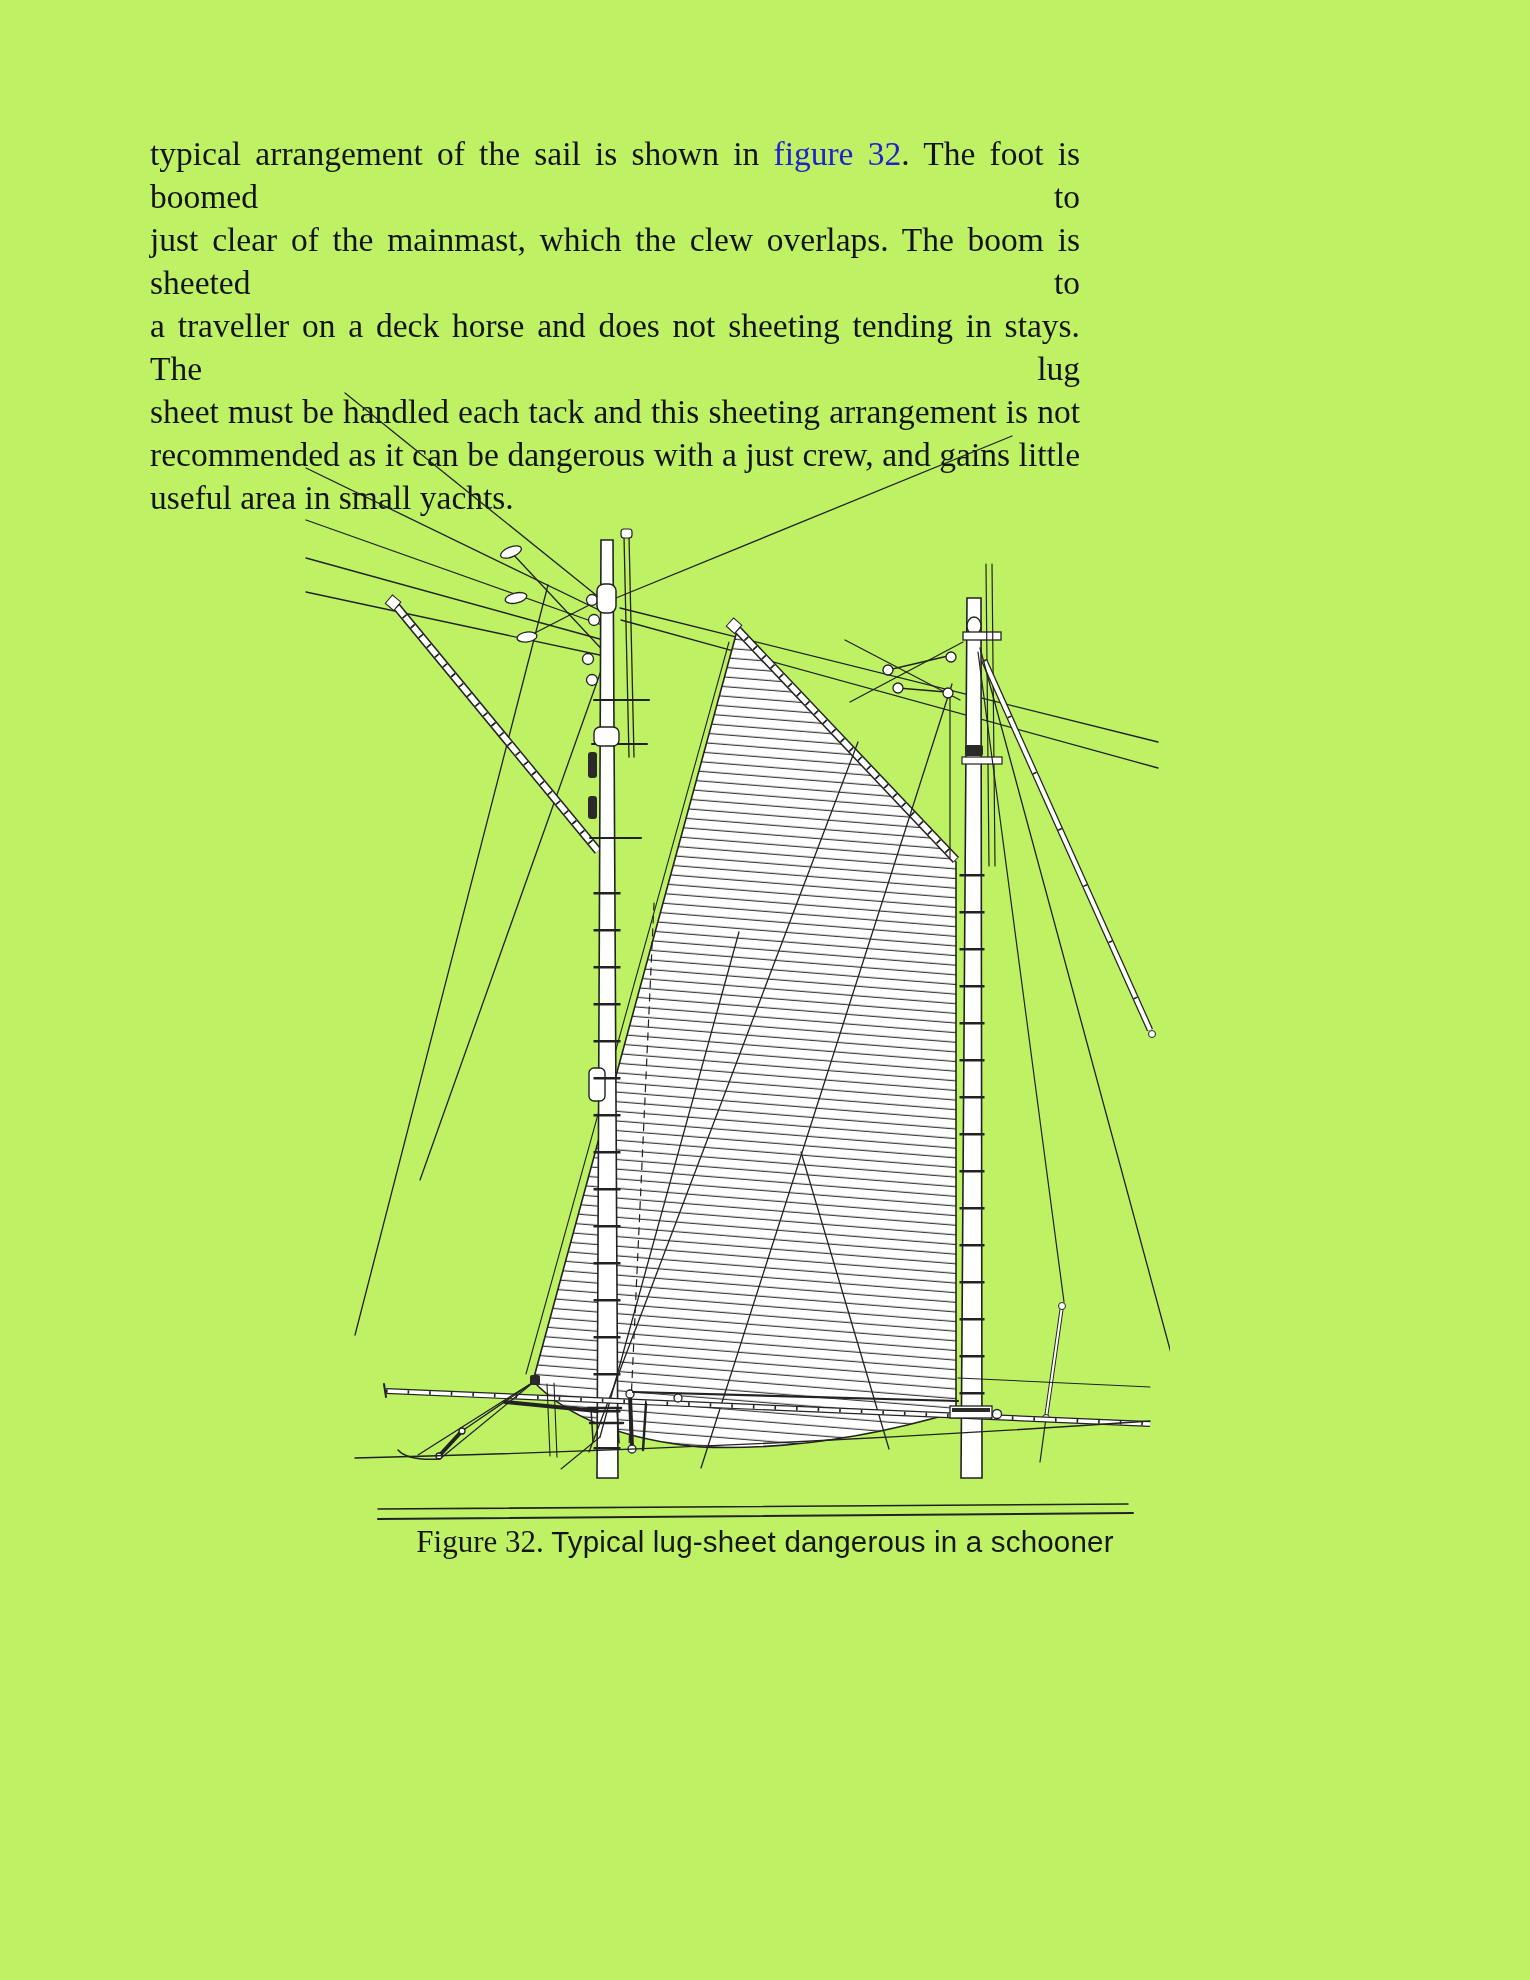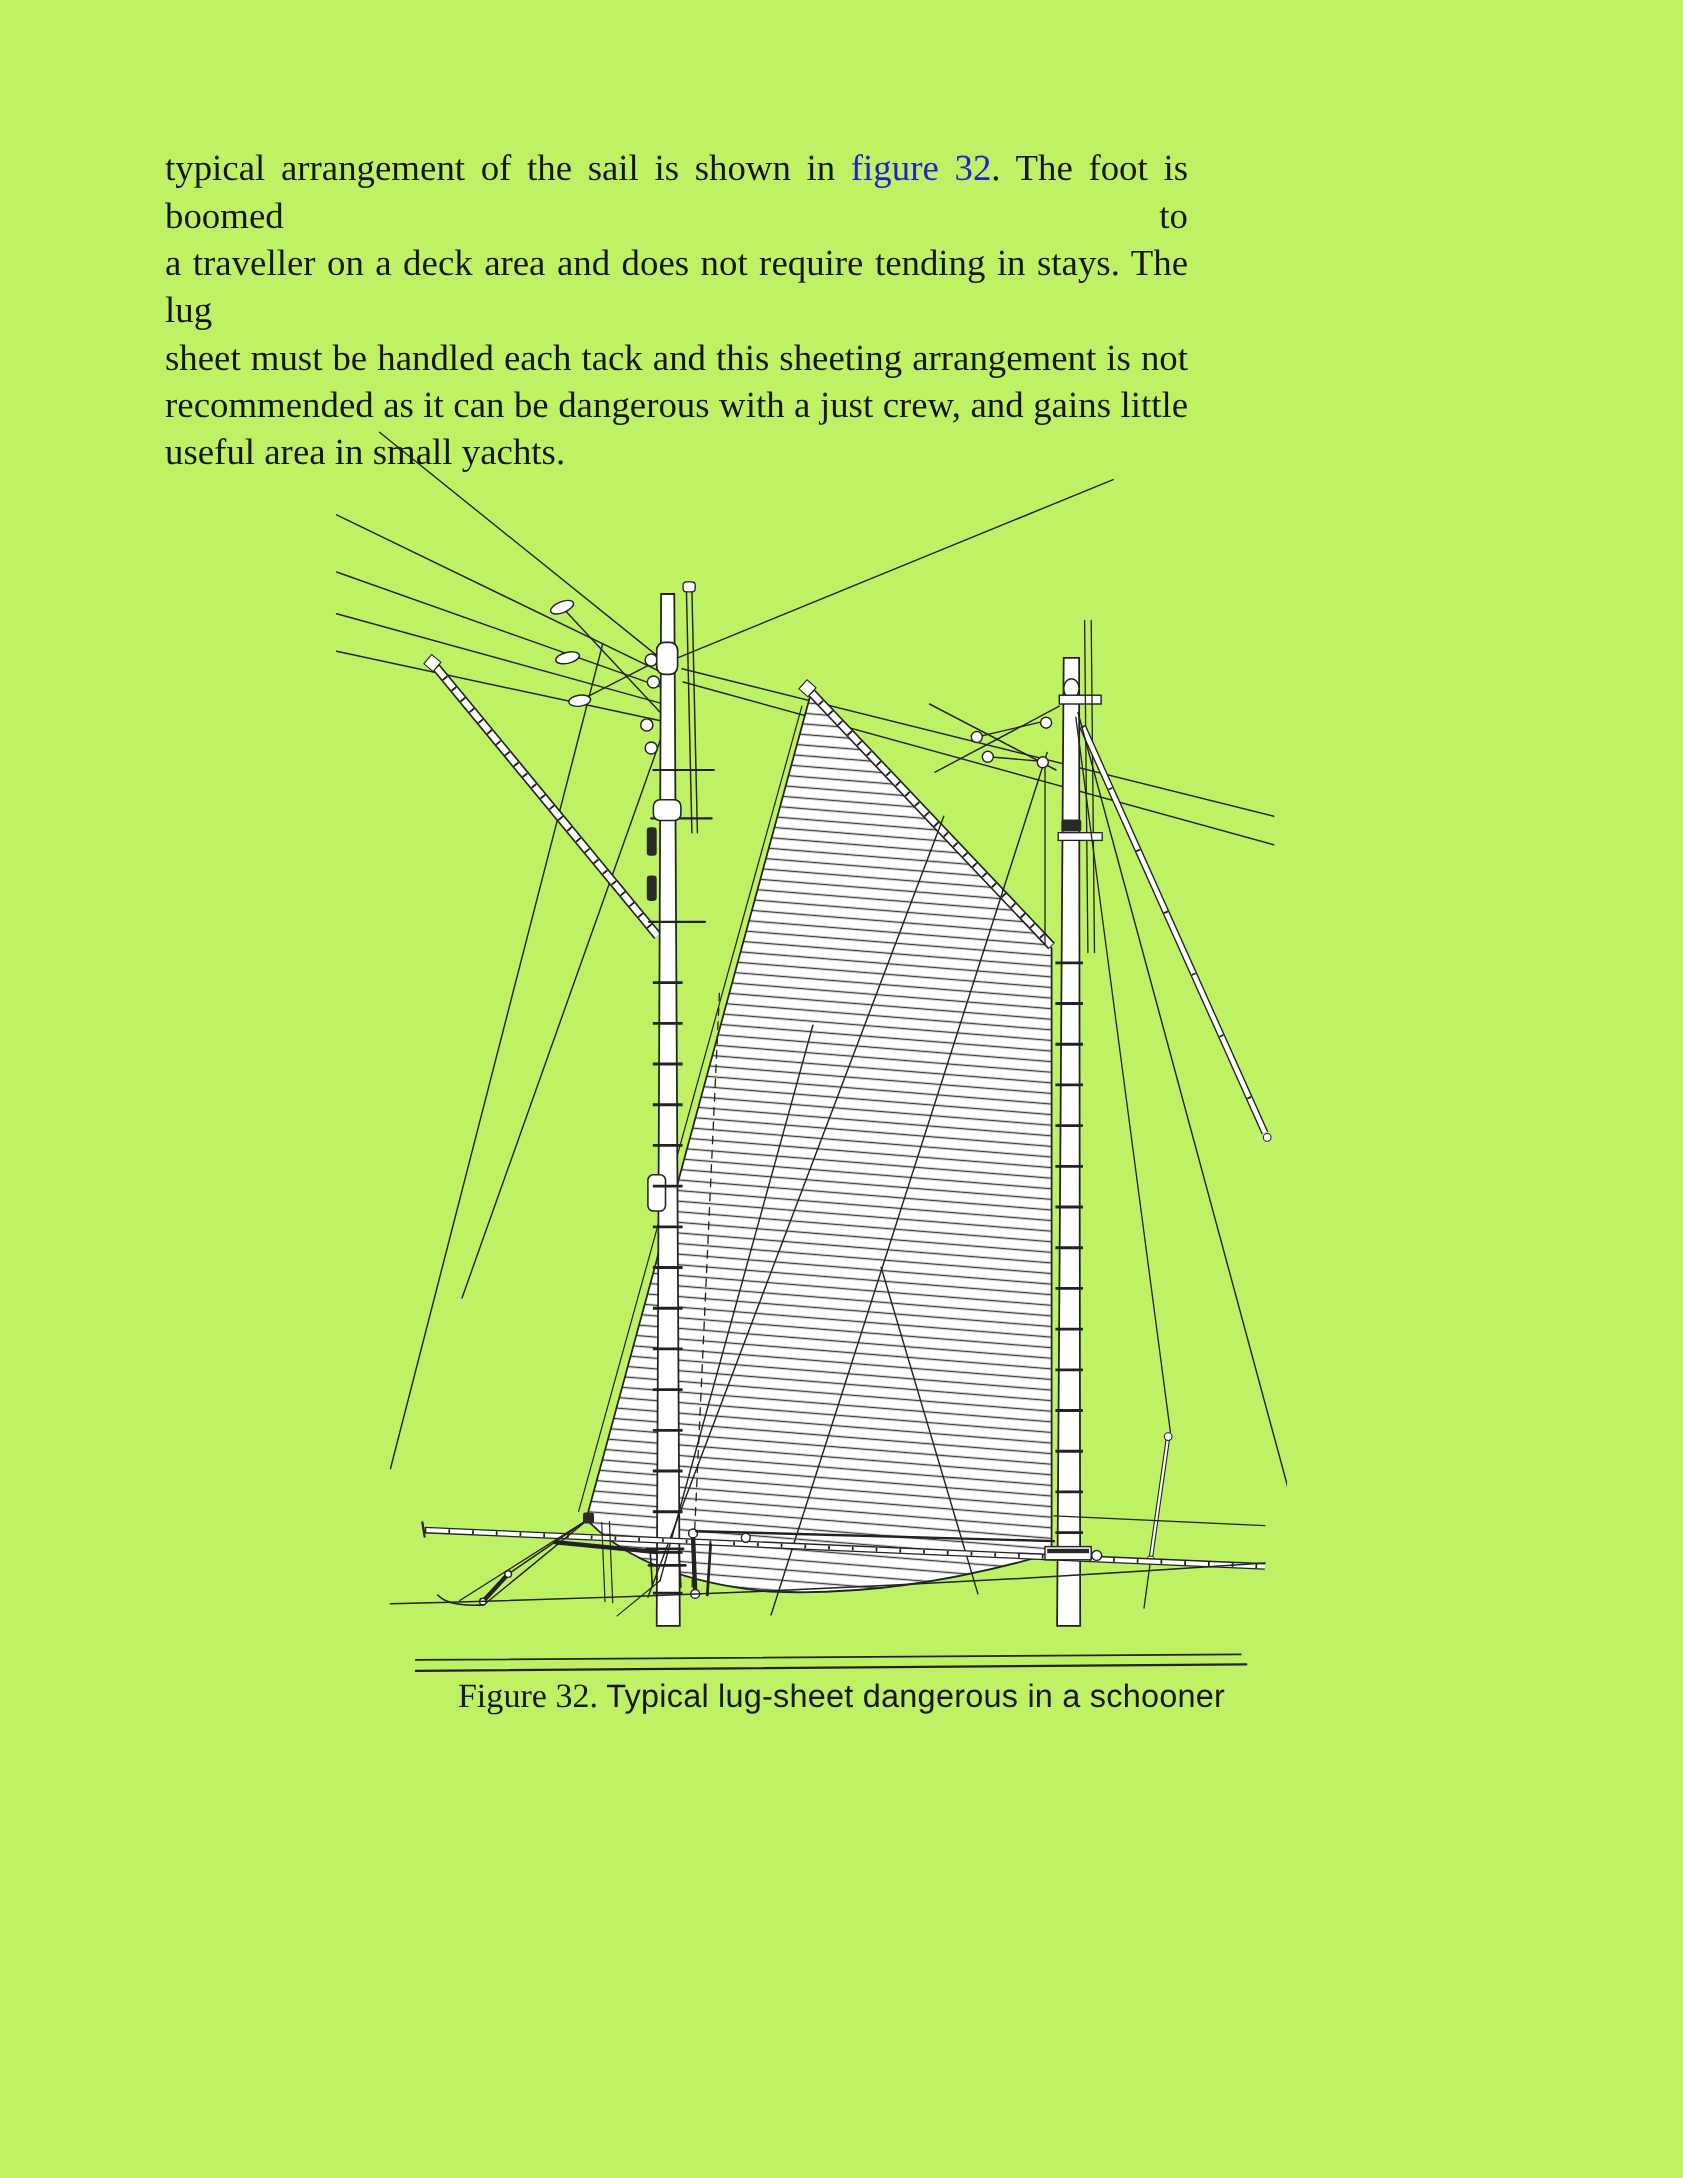--- a/index.html
+++ b/index.html
@@ -60,21 +60,22 @@
   .dfill{fill:#2a2a2a;stroke:none;}
 </style>
 </head>
 <body>
 
 <div class="page">
 
   <div class="para">
     <div class="jline"><span>typical arrangement of the sail is shown in</span>
       <a class="fig-link">figure 32</a><span>. The foot is boomed to</span></div>
-    <div class="jline">a traveller on a deck area and does not require tending in stays. The lug</div>
+    <div class="jline">just clear of the mainmast, which the clew overlaps. The boom is sheeted to</div>
+    <div class="jline">a traveller on a deck horse and does not sheeting tending in stays. The lug</div>
     <div class="jline">sheet must be handled each tack and this sheeting arrangement is not</div>
     <div class="jline">recommended as it can be dangerous with a just crew, and gains little</div>
     <div class="jline last">useful area in small yachts.</div>
   </div>
 
   <div class="figure-wrap">
     <svg viewBox="290 380 880 1155" xmlns="http://www.w3.org/2000/svg">
       <desc>Line drawing of a typical lug-sheet foresail set between the foremast and mainmast of a schooner: hatched sail cloth, yard and gaff spars, mast hoops, rigging stays, boom, deck horse tackle and hull waterlines</desc>
       <defs>
         <pattern id="hatch" width="60" height="9.6" patternUnits="userSpaceOnUse" patternTransform="rotate(4.6)">

